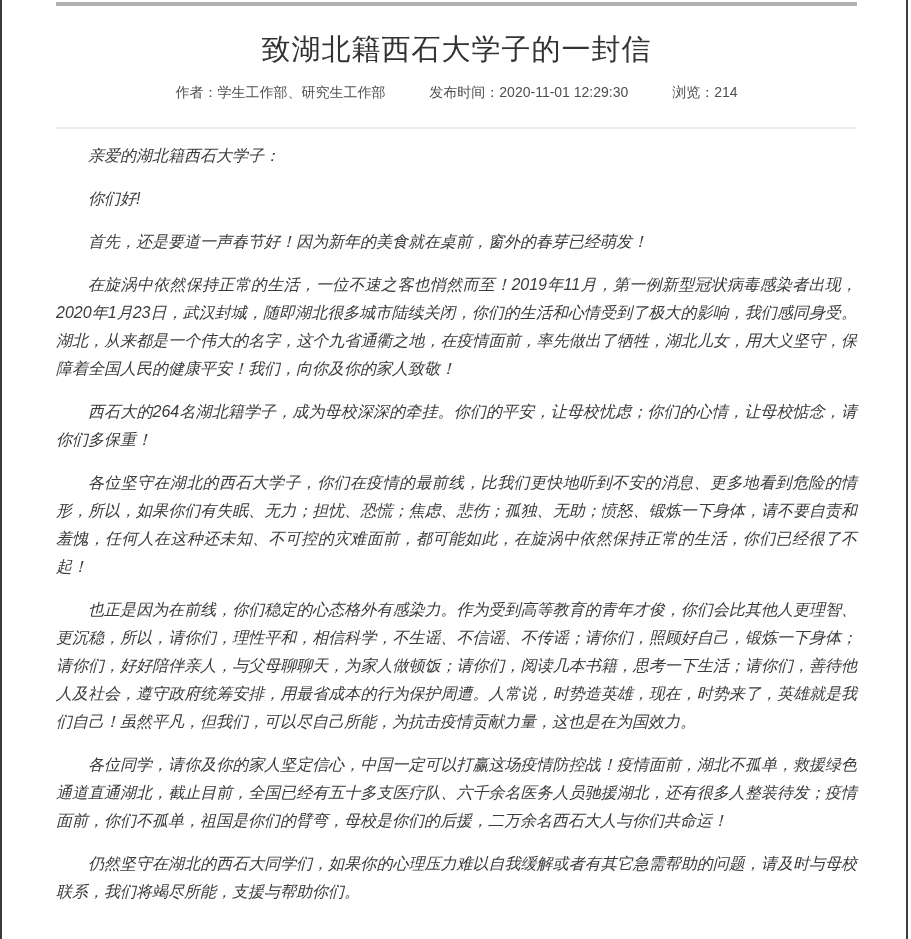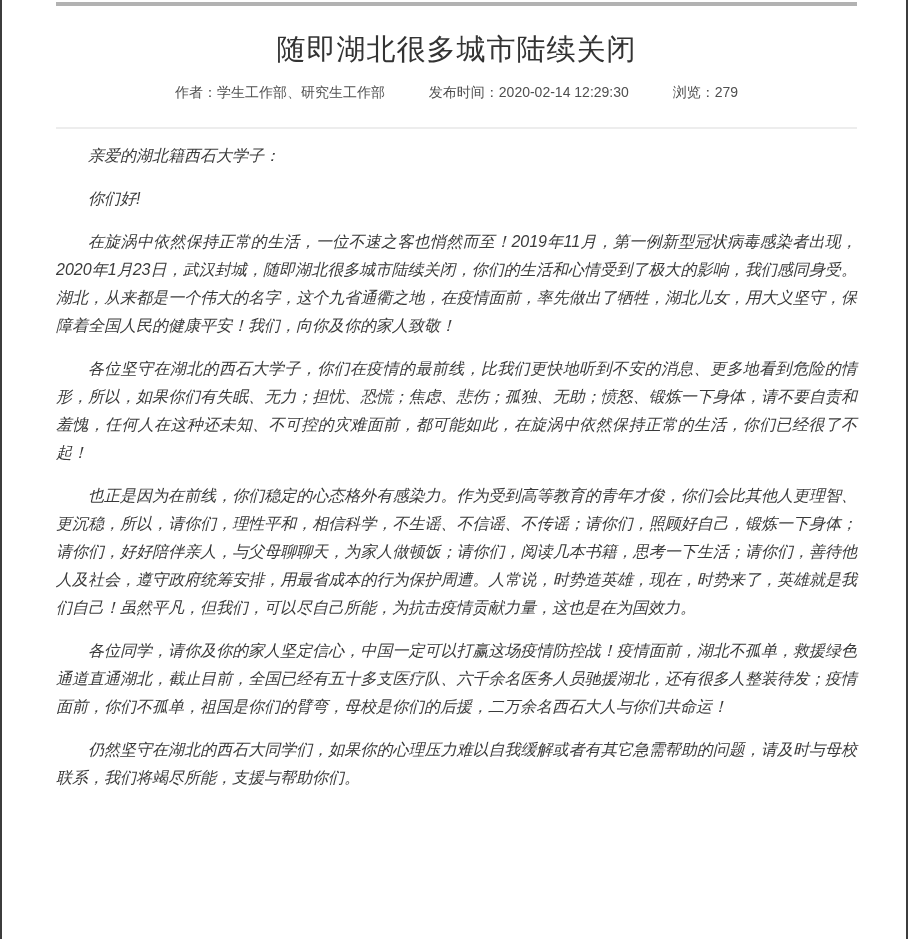--- a/index.html
+++ b/index.html
@@ -72,33 +72,35 @@
 </head>
 <body>
 
 <div class="frame-border left"></div>
 <div class="frame-border right"></div>
 
 <div class="content">
 
   <div class="top-rule"></div>
 
-  <h1 class="article-title">随即湖北很多城市陆续关闭</h1>
+  <h1 class="article-title">致湖北籍西石大学子的一封信</h1>
 
   <div class="article-meta">
     <span>作者：学生工作部、研究生工作部</span>
-    <span>发布时间：2020-02-14 12:29:30</span>
-    <span>浏览：279</span>
+    <span>发布时间：2020-11-01 12:29:30</span>
+    <span>浏览：214</span>
   </div>
 
   <div class="meta-divider"></div>
 
   <div class="article-body">
     <p>亲爱的湖北籍西石大学子：</p>
     <p>你们好!</p>
+    <p>首先，还是要道一声春节好！因为新年的美食就在桌前，窗外的春芽已经萌发！</p>
     <p>在旋涡中依然保持正常的生活，一位不速之客也悄然而至！2019年11月，第一例新型冠状病毒感染者出现，2020年1月23日，武汉封城，随即湖北很多城市陆续关闭，你们的生活和心情受到了极大的影响，我们感同身受。湖北，从来都是一个伟大的名字，这个九省通衢之地，在疫情面前，率先做出了牺牲，湖北儿女，用大义坚守，保障着全国人民的健康平安！我们，向你及你的家人致敬！</p>
+    <p>西石大的264名湖北籍学子，成为母校深深的牵挂。你们的平安，让母校忧虑；你们的心情，让母校惦念，请你们多保重！</p>
     <p>各位坚守在湖北的西石大学子，你们在疫情的最前线，比我们更快地听到不安的消息、更多地看到危险的情形，所以，如果你们有失眠、无力；担忧、恐慌；焦虑、悲伤；孤独、无助；愤怒、锻炼一下身体，请不要自责和羞愧，任何人在这种还未知、不可控的灾难面前，都可能如此，在旋涡中依然保持正常的生活，你们已经很了不起！</p>
     <p>也正是因为在前线，你们稳定的心态格外有感染力。作为受到高等教育的青年才俊，你们会比其他人更理智、更沉稳，所以，请你们，理性平和，相信科学，不生谣、不信谣、不传谣；请你们，照顾好自己，锻炼一下身体；请你们，好好陪伴亲人，与父母聊聊天，为家人做顿饭；请你们，阅读几本书籍，思考一下生活；请你们，善待他人及社会，遵守政府统筹安排，用最省成本的行为保护周遭。人常说，时势造英雄，现在，时势来了，英雄就是我们自己！虽然平凡，但我们，可以尽自己所能，为抗击疫情贡献力量，这也是在为国效力。</p>
     <p>各位同学，请你及你的家人坚定信心，中国一定可以打赢这场疫情防控战！疫情面前，湖北不孤单，救援绿色通道直通湖北，截止目前，全国已经有五十多支医疗队、六千余名医务人员驰援湖北，还有很多人整装待发；疫情面前，你们不孤单，祖国是你们的臂弯，母校是你们的后援，二万余名西石大人与你们共命运！</p>
     <p>仍然坚守在湖北的西石大同学们，如果你的心理压力难以自我缓解或者有其它急需帮助的问题，请及时与母校联系，我们将竭尽所能，支援与帮助你们。</p>
   </div>
 
 </div>
 
 </body></html>

